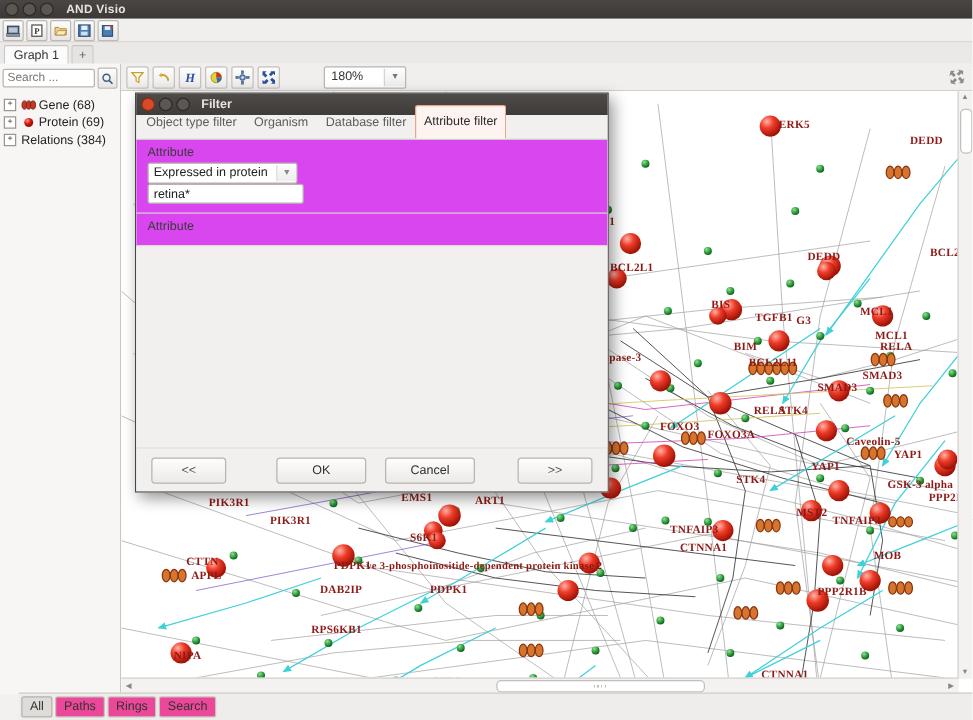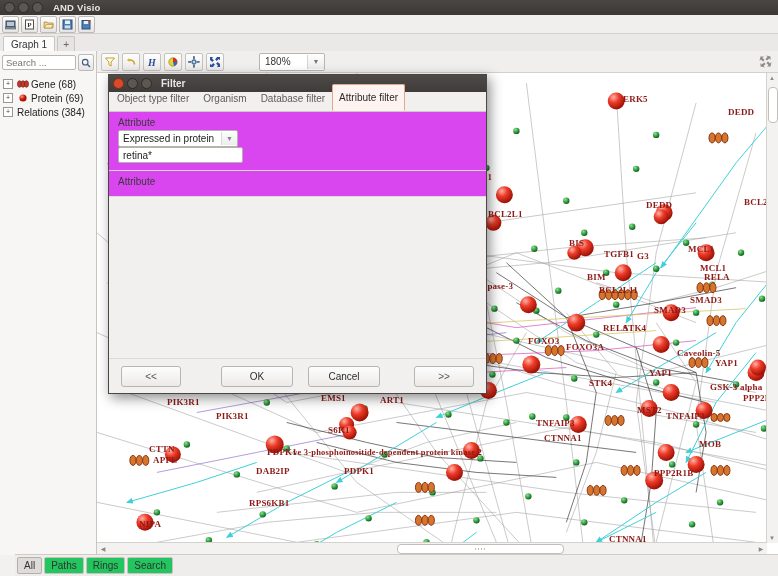--- a/index.html
+++ b/index.html
@@ -127,21 +127,21 @@
     margin-left:-6px;height:2px;
     background:repeating-linear-gradient(to right,#c0bcb9 0 1px,transparent 1px 3px);}
   
   #statusbar{
     position:absolute;left:15px;right:0;bottom:0;height:21px;
     background:#efedec;border-top:1px solid #cfcbc7;
     display:flex;align-items:center;padding-left:2px;gap:2px;
   }
   .stab{
     height:15px;line-height:15px;padding:0 6px;font-size:10px;
-    border:1px solid #c6c2be;border-radius:2px;background:#22c55e;color:#333;
+    border:1px solid #c6c2be;border-radius:2px;background:#ec4899;color:#333;
     cursor:pointer;
   }
   .stab.active{background:#dedbd8;border-color:#b4b0ac;}
   
   #dialog{
     position:absolute;left:108px;top:74px;width:377px;height:318px;
     background:#f2f0ef;border:1px solid #4a4644;
     box-shadow:3px 4px 12px rgba(0,0,0,.45);
     display:flex;flex-direction:column;z-index:50;
   }

